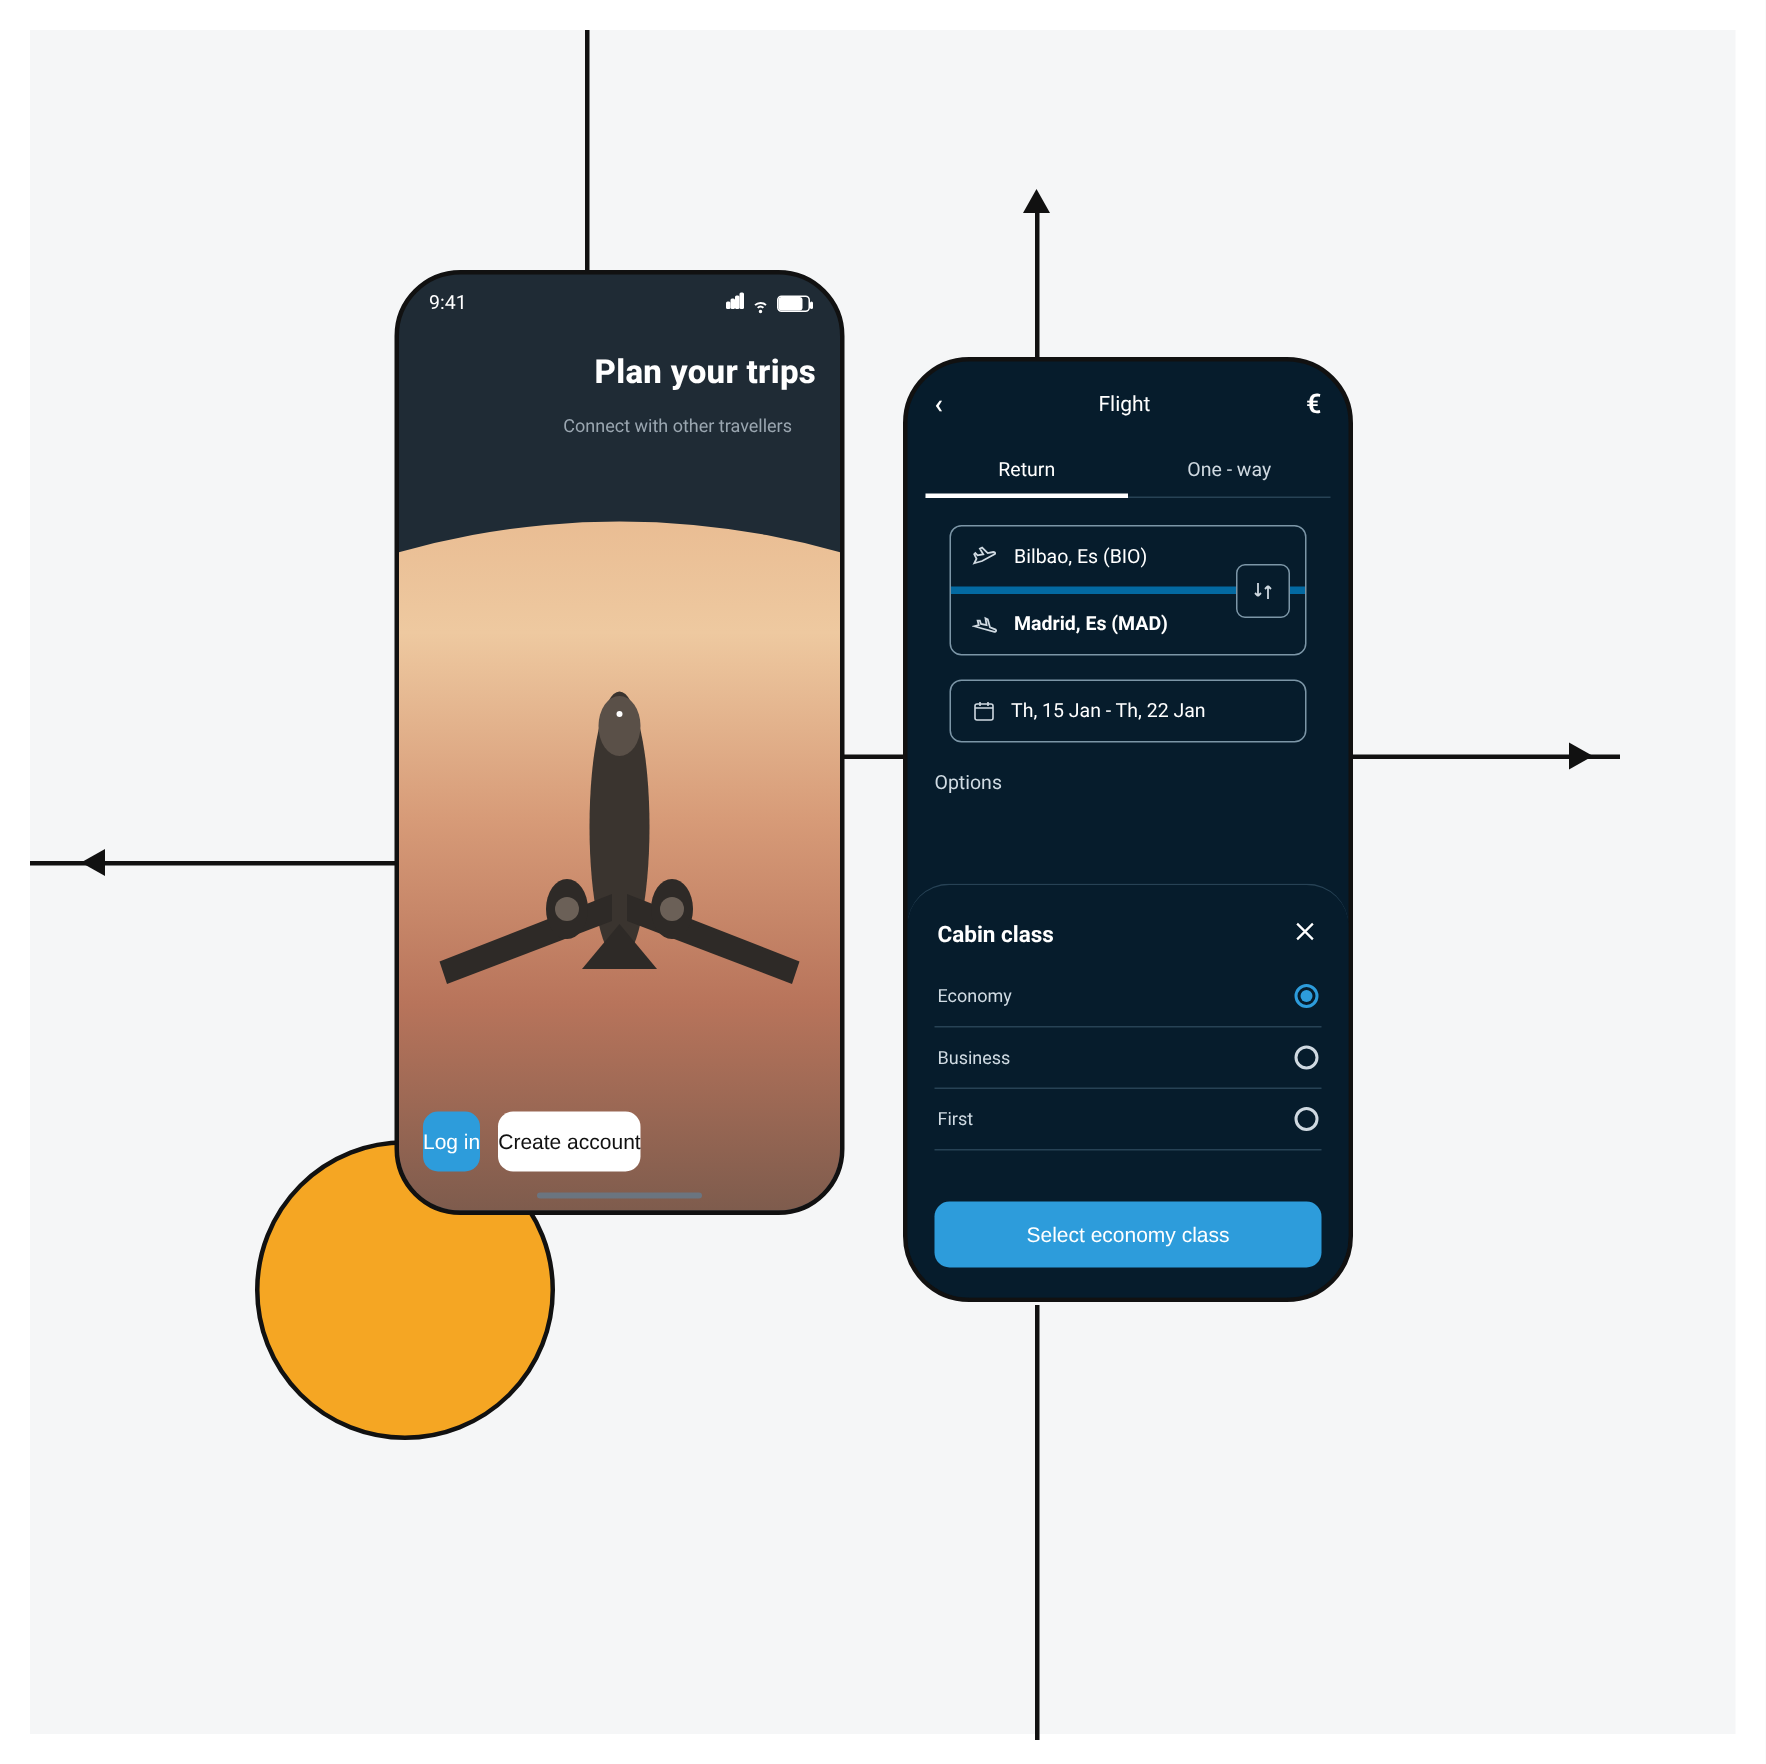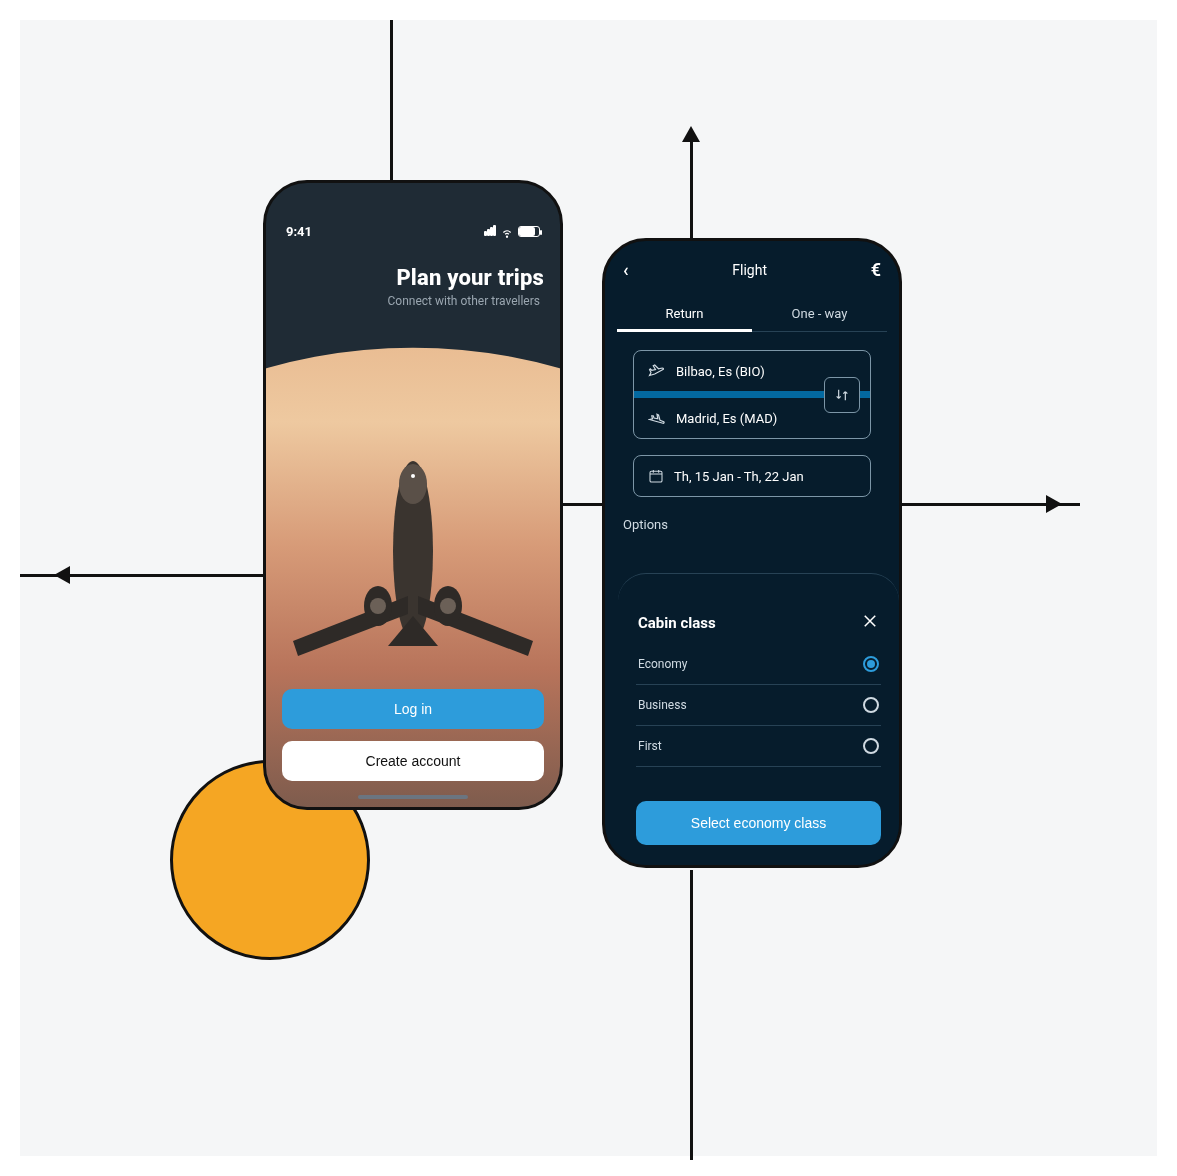--- a/index.html
+++ b/index.html
@@ -47,74 +47,74 @@
     width:300px;height:630px;
     border-radius:44px;
     border:3px solid #111;
     overflow:hidden;
     z-index:5;
     color:#fff;
   }
 
   
   .p1{background:var(--dark1);}
-  .statusbar{display:flex;align-items:flex-end;justify-content:space-between;padding:12px 20px 0 20px;font-size:13px;font-weight:700;margin-top:29px;}
+  .statusbar{display:flex;align-items:flex-end;justify-content:space-between;padding:12px 20px 0 20px;font-size:13px;font-weight:400;}
   .status-icons{display:flex;gap:4px;align-items:center;}
   .status-icons span{display:inline-block;}
   .bars{display:inline-flex;gap:1px;align-items:flex-end;}
   .bars i{display:inline-block;width:3px;background:#fff;border-radius:1px;}
   .bars i:nth-child(1){height:5px}.bars i:nth-child(2){height:7px}.bars i:nth-child(3){height:9px}.bars i:nth-child(4){height:11px}
   .wifi{width:14px;height:14px;}
   .batt{width:22px;height:11px;border:1px solid #fff;border-radius:3px;position:relative;}
   .batt:after{content:"";position:absolute;right:-3px;top:3px;width:2px;height:5px;background:#fff;border-radius:1px;}
   .batt i{display:block;height:100%;width:80%;background:#fff;border-radius:2px;}
 
   .p1 .hero{padding:22px 16px 0;text-align:right;}
   .p1 h1{margin:4px 0 4px;font-size:22px;font-weight:800;letter-spacing:.2px;}
-  .p1 .sub{margin:4px;color:var(--muted);font-size:12px;}
+  .p1 .sub{margin:16px;color:var(--muted);font-size:12px;}
 
   .plane-wrap{position:absolute;left:0;right:0;top:150px;bottom:0;overflow:hidden;}
   .sky{
     position:absolute;inset:-10px;
     background:linear-gradient(180deg,#e8b98f 0%,#eec9a0 20%,#d79b78 45%,#b8745b 70%,#7a5a4c 100%);
     clip-path:ellipse(160% 95% at 50% 100%);
   }
   .plane{position:absolute;left:50%;top:48%;transform:translate(-50%,-50%);}
   .plane svg{display:block;}
-  .btns{position:absolute;left:16px;right:16px;bottom:26px;display:flex;flex-direction:column;gap:12px;}
+  .btns{position:absolute;left:16px;right:16px;bottom:26px;display:flex;gap:12px;}
   .btn{border:none;border-radius:10px;padding:12px 0;font-size:14px;font-weight:500;cursor:pointer;}
   .btn.primary{background:var(--blue);color:#fff;}
   .btn.secondary{background:#fff;color:#111;}
   .homebar{position:absolute;bottom:8px;left:50%;transform:translateX(-50%);width:110px;height:4px;border-radius:3px;background:#6b7580;}
 
   
   .p2{background:var(--dark2);}
   .p2 .topbar{display:flex;align-items:center;justify-content:space-between;padding:18px 18px 10px;}
   .back,.curr{font-size:18px;font-weight:600;}
   .topbar .title{font-size:14px;}
   .tabs{display:flex;margin:6px 12px 0;border-bottom:1px solid var(--line);}
   .tab{flex:1;text-align:center;padding:10px 0;font-size:13px;color:#cfd9e1;cursor:pointer;position:relative;}
   .tab.active{color:#fff;}
   .tab.active:after{content:"";position:absolute;left:0;right:0;bottom:-1px;height:3px;background:#fff;}
 
   .form{padding:18px 28px 4px;}
   .air-box{border:1px solid #7c96a7;border-radius:8px;position:relative;}
   .air-row{display:flex;align-items:center;gap:10px;padding:11px 14px;font-size:13px;}
-  .air-row+.air-row{border-top:7px solid #0369a1;}
+  .air-row+.air-row{border-top:5px solid #0369a1;font-weight:bold;}
   .swap{position:absolute;right:10px;top:50%;transform:translateY(-50%);width:36px;height:36px;border:1px solid #7c96a7;border-radius:6px;display:flex;align-items:center;justify-content:center;background:var(--dark2);cursor:pointer;}
   .swap svg,.air-row svg,.date-row svg{flex:none;}
   .date-box{margin-top:16px;border:1px solid #7c96a7;border-radius:8px;}
   .date-row{display:flex;align-items:center;gap:10px;padding:12px 14px;font-size:13px;}
   .opts{padding:16px 18px 6px;font-size:13px;color:#d0dbe3;}
 
   .sheet{
-    position:absolute;left:13px;right:0;bottom:0;
+    position:absolute;left:0;right:0;bottom:0;
     border-top:1px solid var(--line);
     border-radius:28px 28px 0 0;
-    padding:34px 18px 20px;
+    padding:18px 18px 20px;
     background:var(--dark2);
   }
   .sheet-head{display:flex;justify-content:space-between;align-items:center;margin:4px 2px 10px;}
   .sheet-head h3{margin:0;font-size:15px;font-weight:700;}
   .close{cursor:pointer;}
   .opt{display:flex;justify-content:space-between;align-items:center;padding:12px 2px;border-bottom:1px solid var(--line);font-size:12px;color:#d0dbe3;cursor:pointer;gap:22px;}
   .radio{width:16px;height:16px;border:2px solid #cfd9e1;border-radius:50%;display:flex;align-items:center;justify-content:center;}
   .radio.sel{border-color:var(--blue);}
   .radio.sel i{width:8px;height:8px;background:var(--blue);border-radius:50%;display:block;}
   .select-btn{margin-top:34px;width:100%;border:none;border-radius:10px;padding:14px 0;background:var(--blue);color:#fff;font-size:14px;cursor:pointer;}

